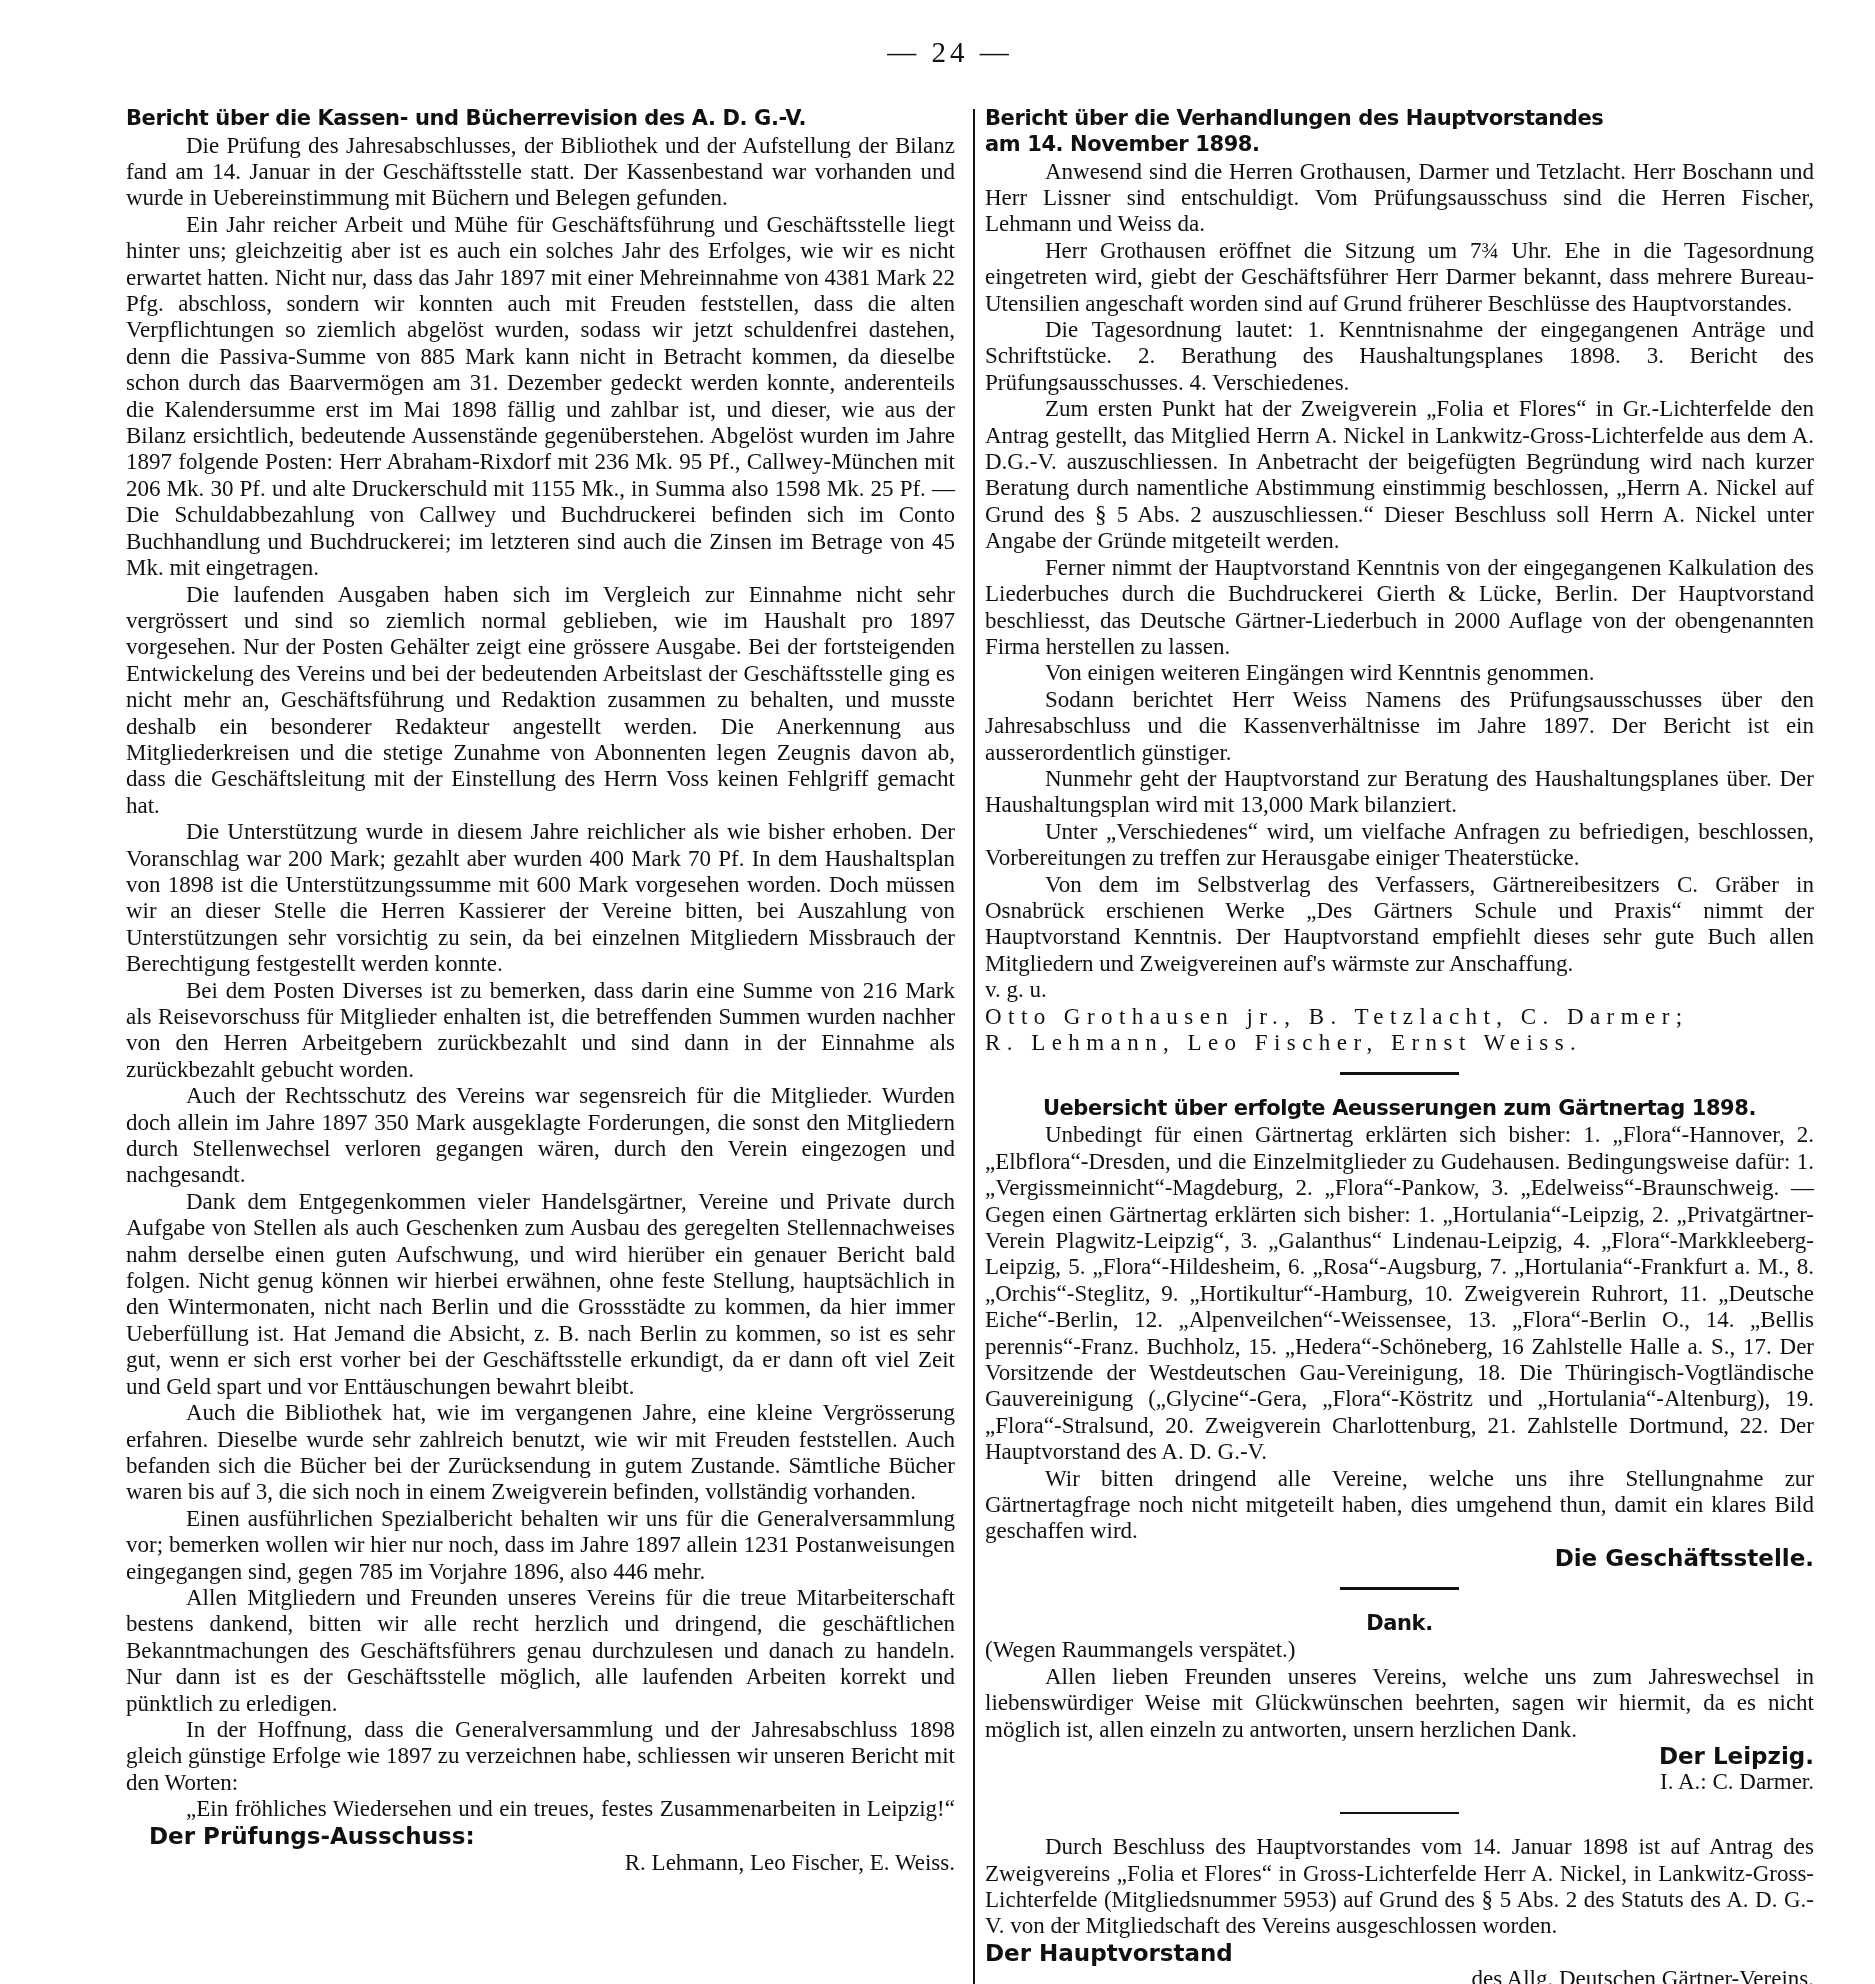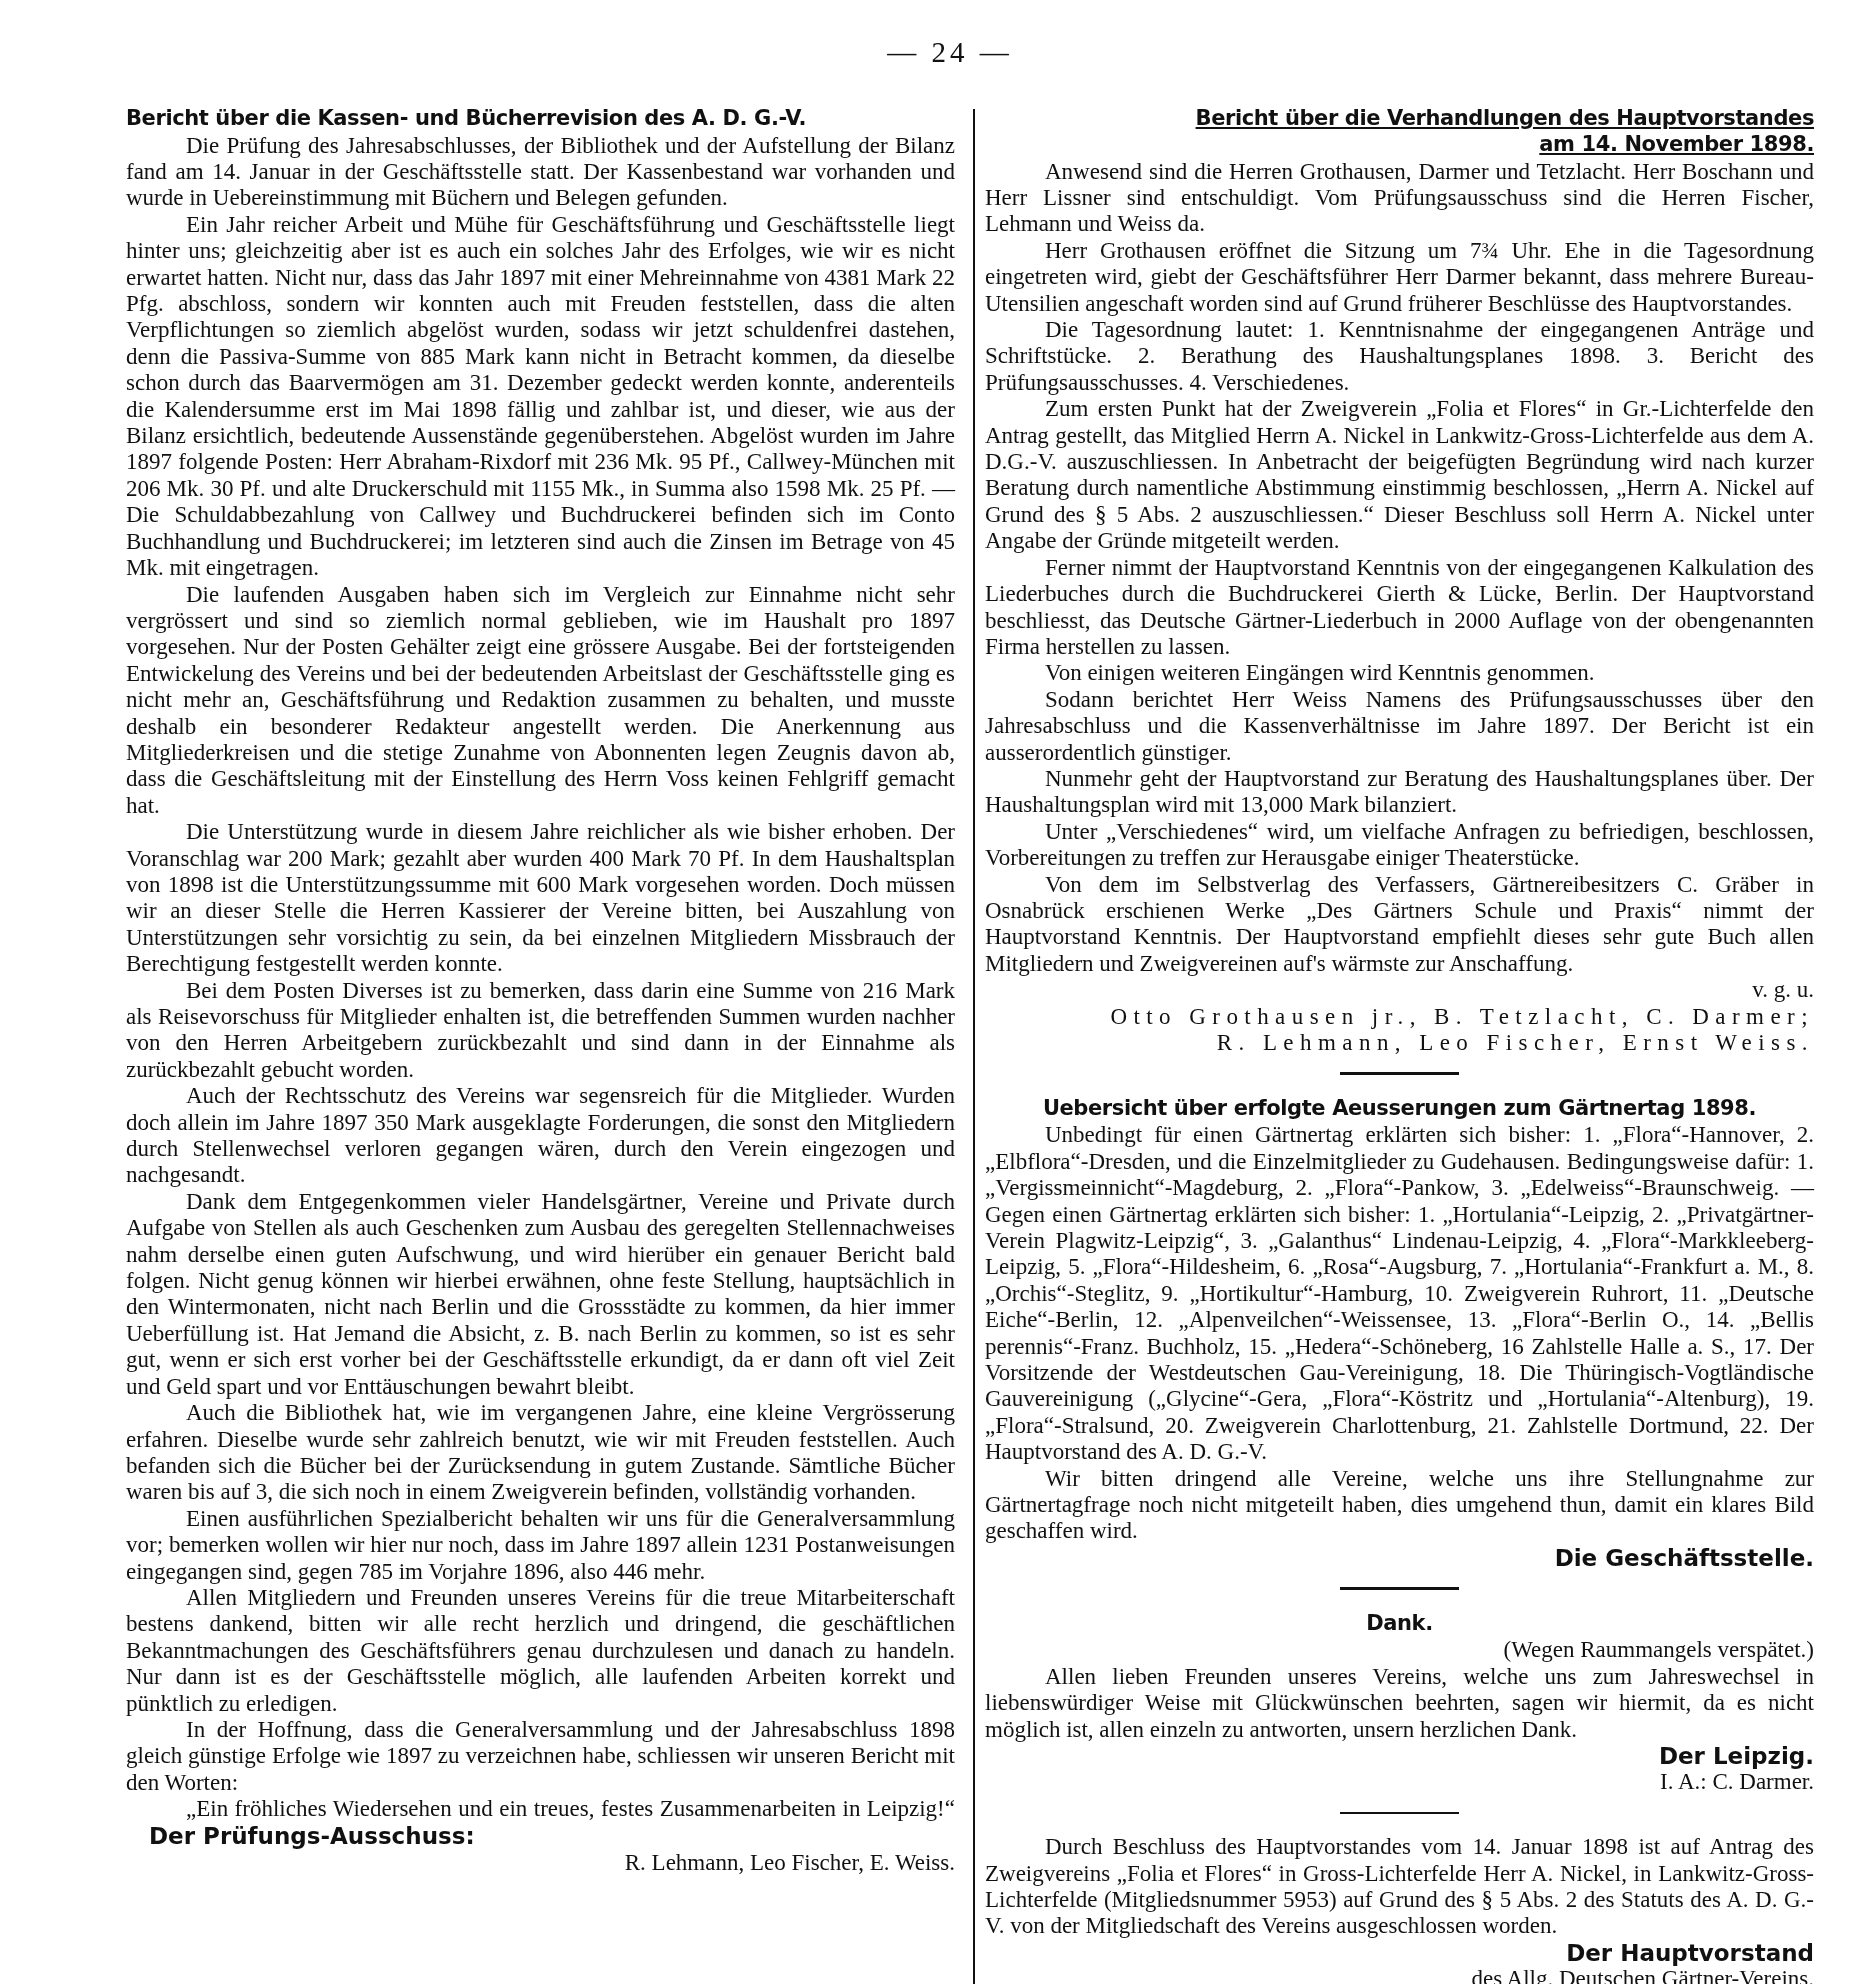--- a/index.html
+++ b/index.html
@@ -24,25 +24,25 @@
   h2.heading {
     font-family: "DejaVu Sans", "Liberation Sans", sans-serif;
     font-weight: bold; font-size: 21px; line-height: 26px; margin: 0 0 1.6px 0;
     text-align: center; letter-spacing: -0.4px;
   }
   .col-left h2.heading { text-align: left; }
   p { margin: 0; text-indent: 60px; }
   .spaced { letter-spacing: 0.28em; }
   .bold-sans { font-family: "DejaVu Sans", sans-serif; font-weight: bold; }
   .sig-right { text-align: right; text-indent: 0; }
-  .sig-center { text-align: right; text-indent: 0; }
+  .sig-center { text-align: left; text-indent: 0; }
   .sep-rule {
     width: 119px; height: 2.4px; background: #111; margin: 16px auto 20px auto;
   }
-  .title-sub { display: block; text-align: right; text-decoration: underline; }
+  .title-sub { display: block; text-align: left; }
 </style>
 </head>
 <body>
 
 <div class="page-number">— 24 —</div>
 
 <div class="col col-left">
   <h2 class="heading">Bericht über die Kassen- und Bücherrevision des A. D. G.-V.</h2>
   <p>Die Prüfung des Jahresabschlusses, der Bibliothek und der Aufstellung der Bilanz fand am 14. Januar in der Geschäftsstelle statt. Der Kassenbestand war vorhanden und wurde in Uebereinstimmung mit Büchern und Belegen gefunden.</p>
   <p>Ein Jahr reicher Arbeit und Mühe für Geschäftsführung und Geschäftsstelle liegt hinter uns; gleichzeitig aber ist es auch ein solches Jahr des Erfolges, wie wir es nicht erwartet hatten. Nicht nur, dass das Jahr 1897 mit einer Mehreinnahme von 4381 Mark 22 Pfg. abschloss, sondern wir konnten auch mit Freuden feststellen, dass die alten Verpflichtungen so ziemlich abgelöst wurden, sodass wir jetzt schuldenfrei dastehen, denn die Passiva-Summe von 885 Mark kann nicht in Betracht kommen, da dieselbe schon durch das Baarvermögen am 31. Dezember gedeckt werden konnte, anderenteils die Kalendersumme erst im Mai 1898 fällig und zahlbar ist, und dieser, wie aus der Bilanz ersichtlich, bedeutende Aussenstände gegenüberstehen. Abgelöst wurden im Jahre 1897 folgende Posten: Herr Abraham-Rixdorf mit 236 Mk. 95 Pf., Callwey-München mit 206 Mk. 30 Pf. und alte Druckerschuld mit 1155 Mk., in Summa also 1598 Mk. 25 Pf. — Die Schuldabbezahlung von Callwey und Buchdruckerei befinden sich im Conto Buchhandlung und Buchdruckerei; im letzteren sind auch die Zinsen im Betrage von 45 Mk. mit eingetragen.</p>

